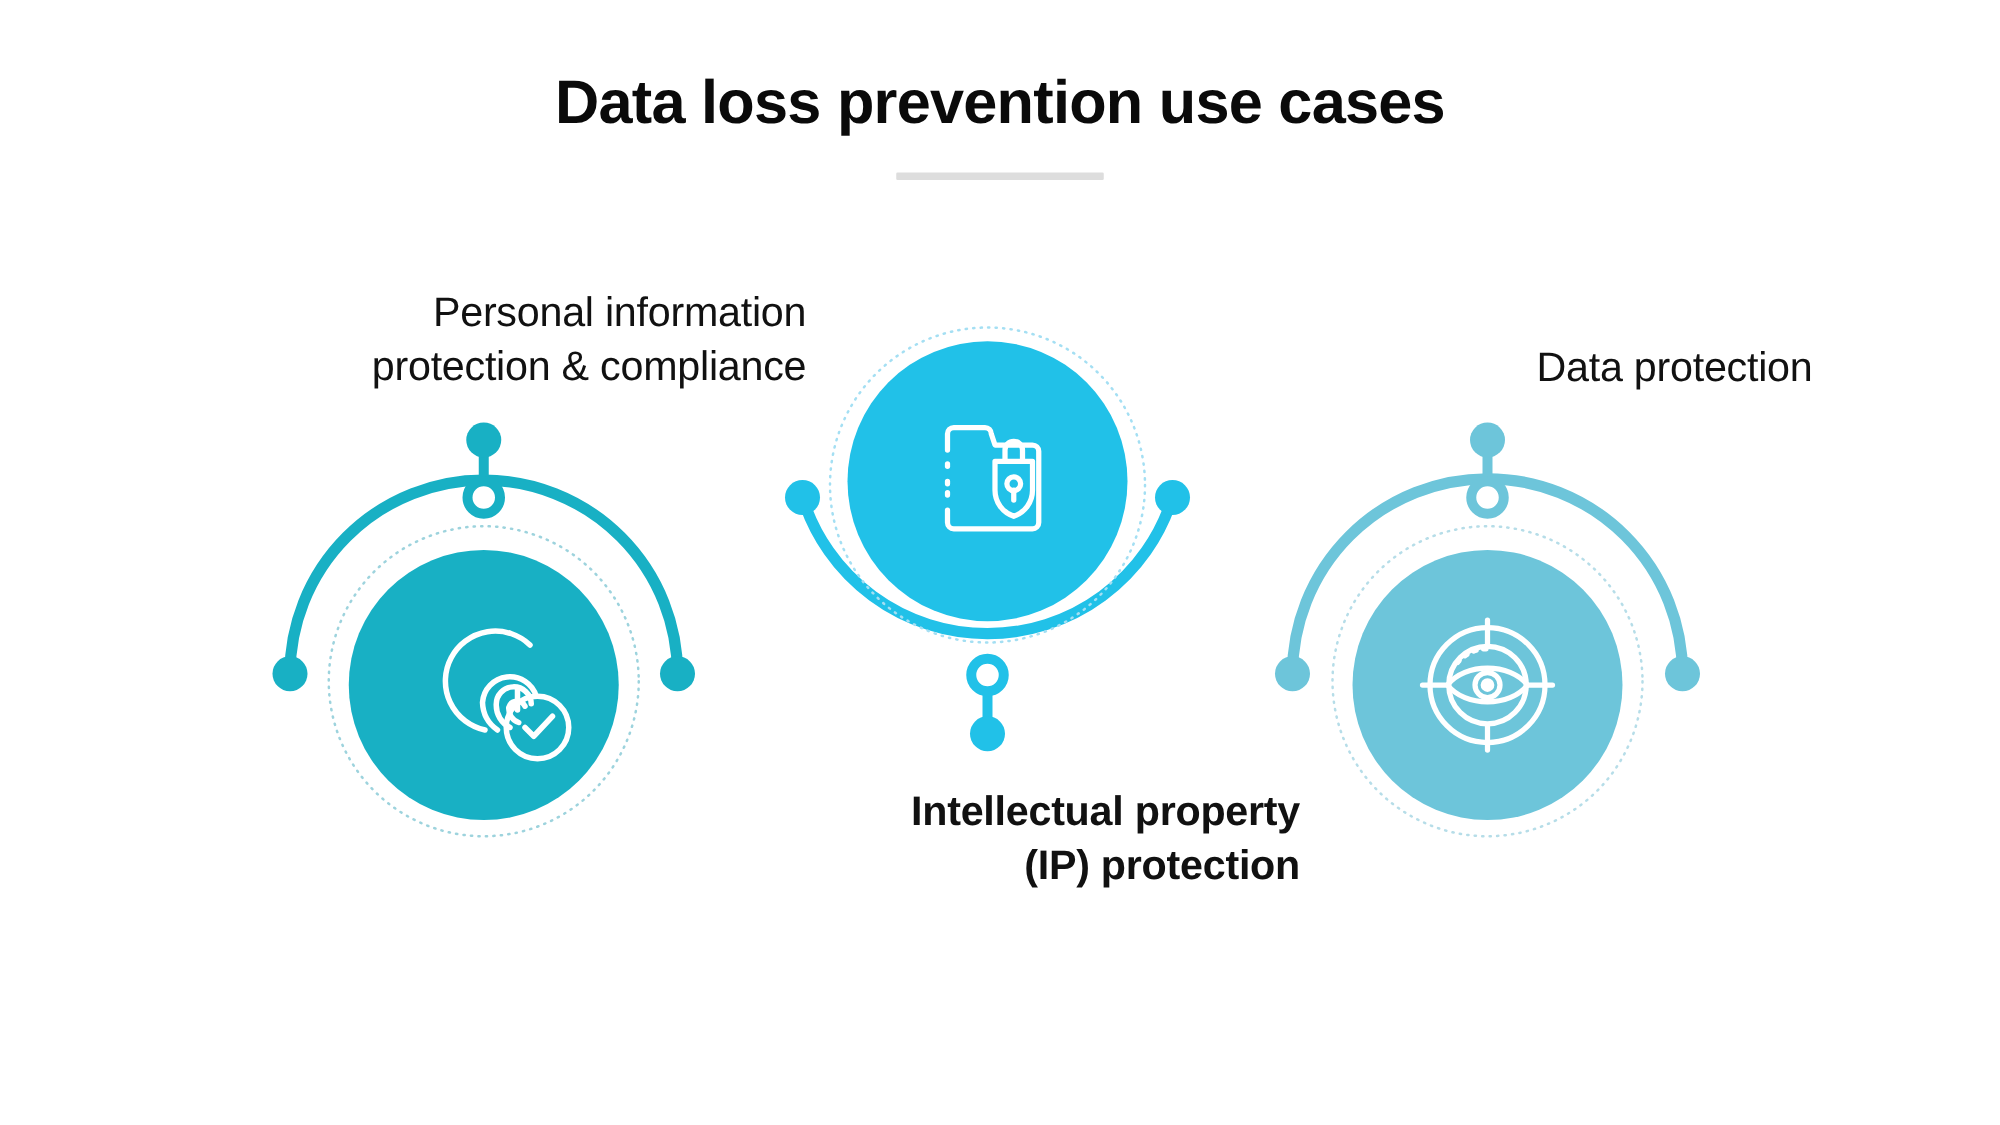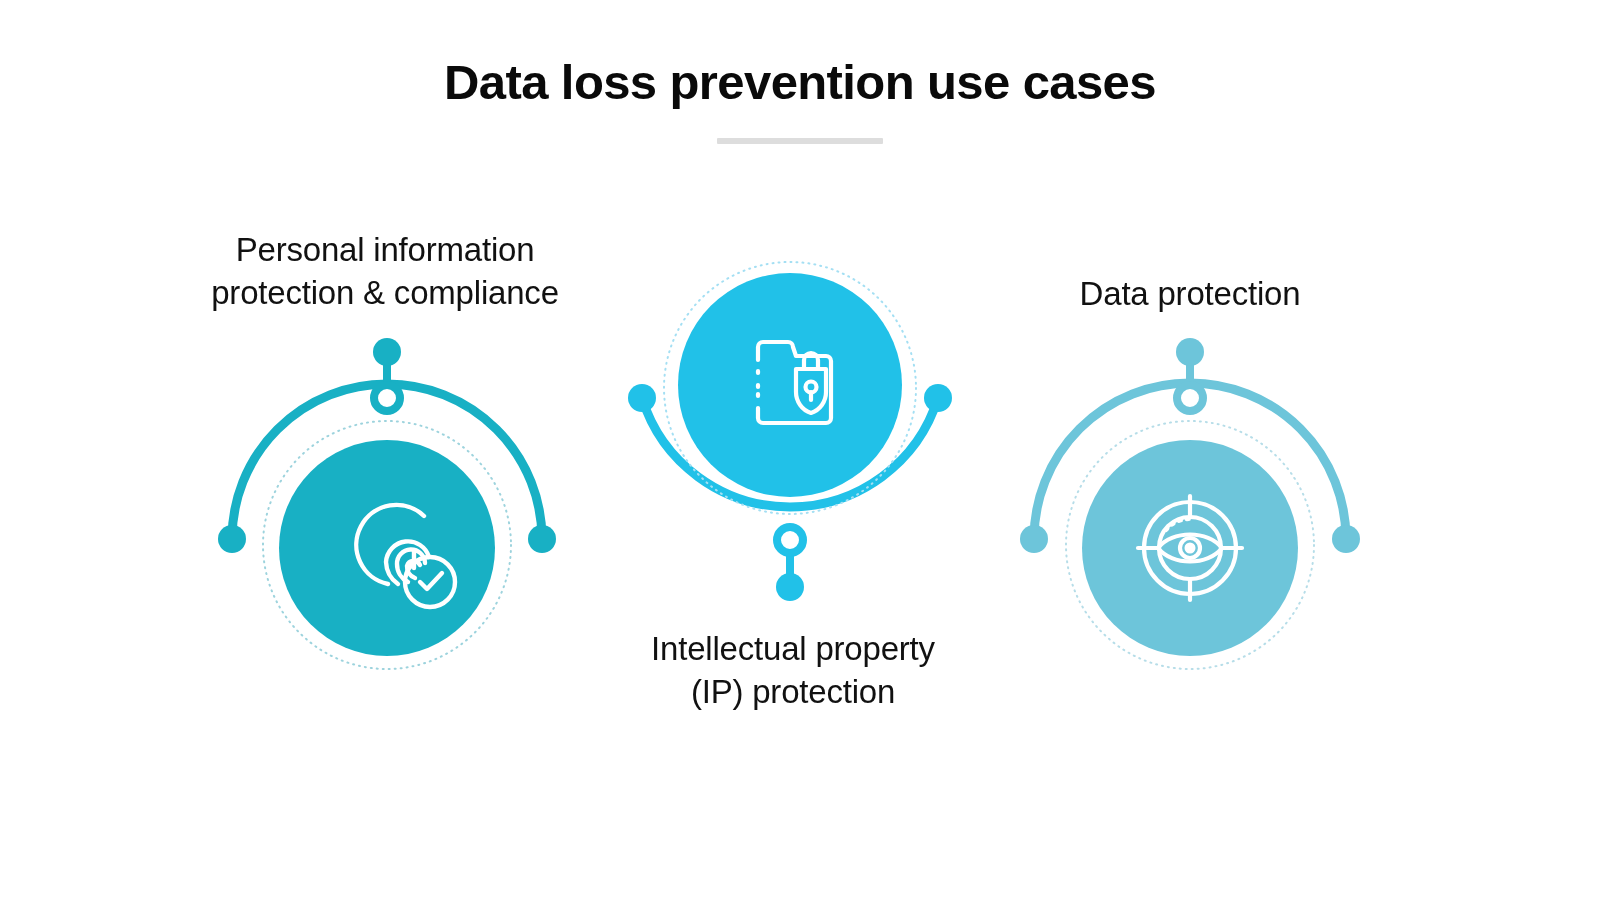--- a/index.html
+++ b/index.html
@@ -47,35 +47,35 @@
   }
   .node-svg {
     position: absolute;
     left: 0;
     top: 0;
     overflow: visible;
   }
   .node-label {
     position: absolute;
     width: 520px;
-    text-align: center;
+    text-align: right;
     font-size: 33px;
     line-height: 1.31;
     color: #111111;
     letter-spacing: -0.2px;
     white-space: pre-line;
   }
 
   
   #node-personal-information      { left: 170px; top: 330px; width: 430px; height: 360px; }
   #label-personal-information     { left: 125px; top: 228px; }
 
   
   #node-intellectual-property     { left: 600px; top: 240px; width: 380px; height: 380px; }
-  #label-intellectual-property    { left: 533px; top: 627px; }
+  #label-intellectual-property    { left: 520px; top: 627px; font-weight: bold; }
 
   
   #node-data-visibility           { left: 1000px; top: 330px; width: 380px; height: 360px; }
   #label-data-visibility          { left: 930px; top: 272px; }
 </style>
 </head>
 <body>
 
 <div id="title-block">
   <h1 id="page-title">Data loss prevention use cases</h1>

